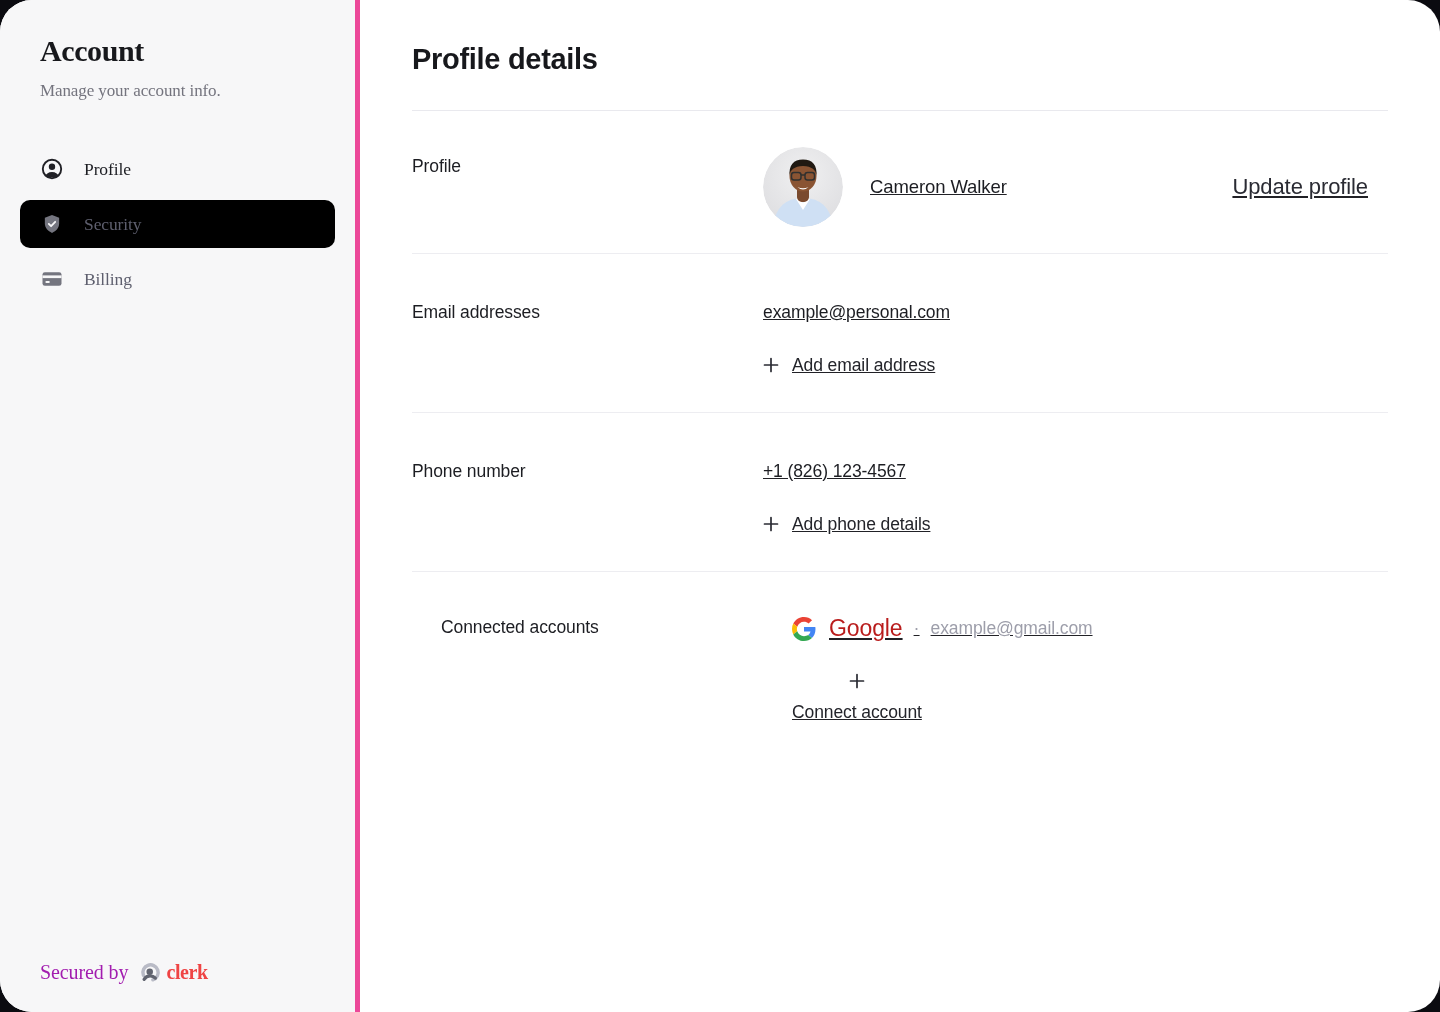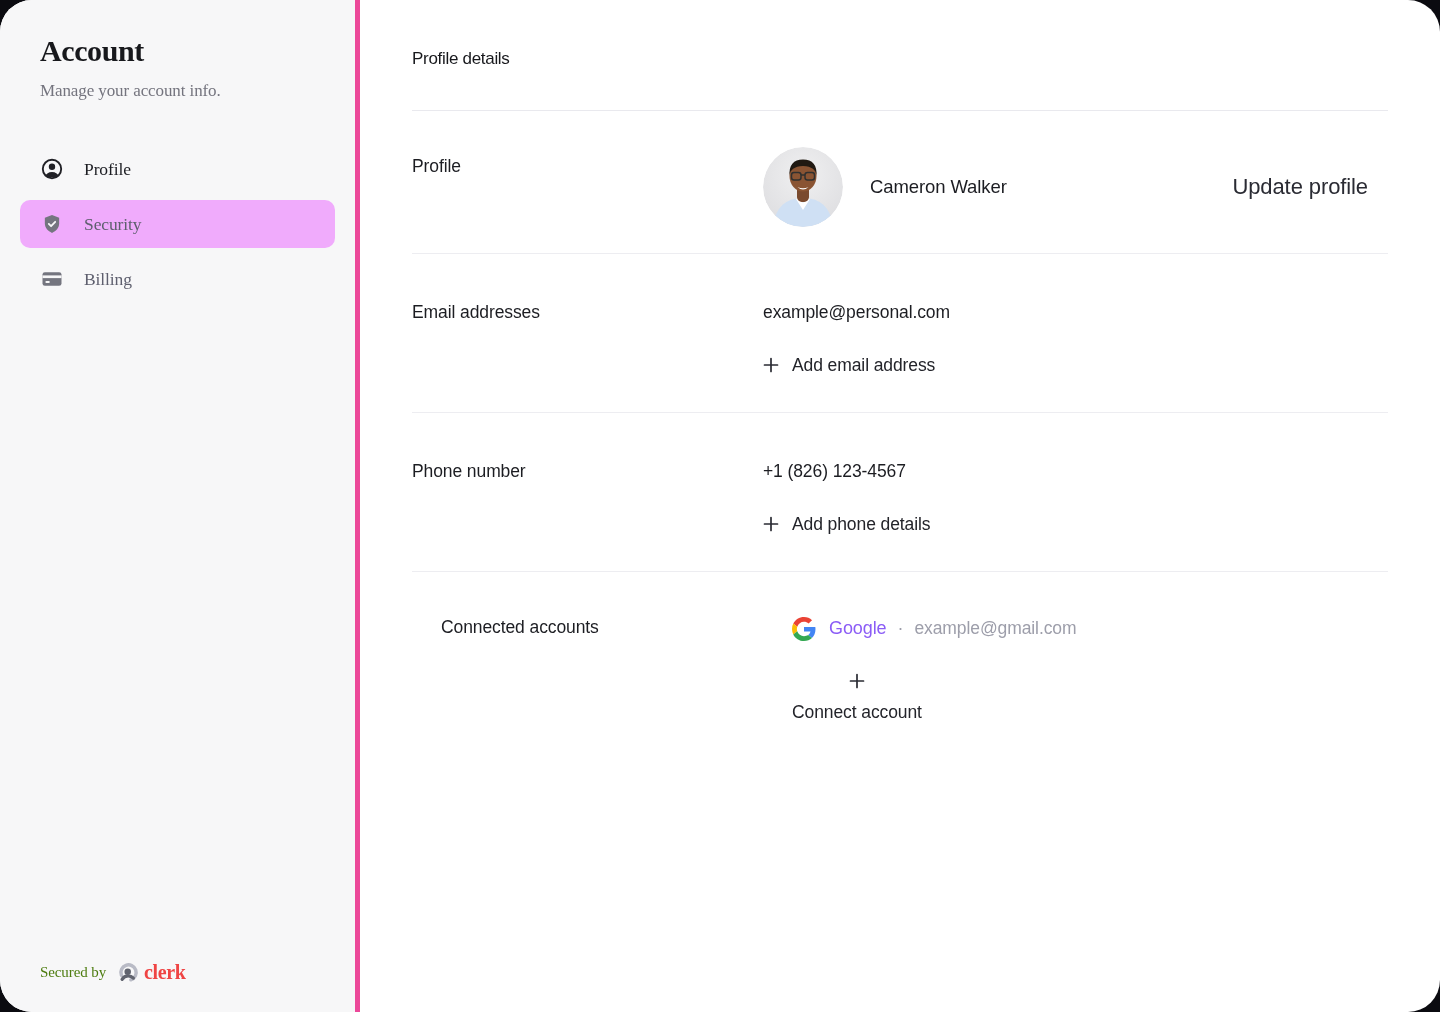--- a/index.html
+++ b/index.html
@@ -37,44 +37,44 @@
     font-size: 17px; color: #74747e; letter-spacing: -0.1px;
   }
   .nav { margin: 44px 20px 0; display: flex; flex-direction: column; gap: 7px; }
   .nav-item {
     display: flex; align-items: center; gap: 20px;
     height: 48px; padding: 0 20px;
     border-radius: 10px;
     font-size: 17.5px; color: #5e5f6e; letter-spacing: -0.1px;
     cursor: pointer;
   }
-  .nav-item.active { background: #f0abfc; }
+  .nav-item.active { background: #000000; }
   .nav-item.emphasis { color: #1c1d22; }
   .nav-icon { width: 24px; height: 24px; display: flex; align-items: center; justify-content: center; }
   .sidebar-footer {
     position: absolute; left: 40px; bottom: 28px;
     display: flex; align-items: center; gap: 12px;
   }
-  .secured-by { font-size: 15px; color: #4d7c0f; letter-spacing: -0.1px; }
+  .secured-by { font-size: 20px; color: #a21caf; letter-spacing: -0.1px; }
   .clerk-brand { display: flex; align-items: center; gap: 5px; cursor: pointer; }
   .clerk-wordmark { font-size: 20px; font-weight: 700; color: #ef4444; letter-spacing: -0.4px; }
   
   .main { flex: 1; padding: 44px 52px 0; position: relative; }
   .main-title {
-    font-size: 17px; font-weight: 400; color: #17181c;
+    font-size: 29px; font-weight: 700; color: #17181c;
     letter-spacing: -0.3px; line-height: 30px;
   }
   .title-divider { margin-top: 36px; border-top: 1px solid #e9e9ee; }
   .section { display: flex; align-items: flex-start; border-bottom: 1px solid #ededf1; }
   .section.last { border-bottom: none; }
   .section-label {
     width: 351px; flex-shrink: 0;
     font-size: 17.5px; color: #1c1d22; letter-spacing: -0.1px;
   }
-  .section-content { flex: 1; min-width: 0; }
+  .section-content { flex: 1; min-width: 0; text-decoration: underline; }
   
   .section.profile { padding: 36px 0 26px; }
   .section.profile .section-label { padding-top: 9px; }
   .profile-row { display: flex; align-items: center; }
   .avatar { width: 80px; height: 80px; border-radius: 50%; overflow: hidden; flex-shrink: 0; }
   .profile-name { margin-left: 27px; font-size: 18.5px; color: #1c1d22; letter-spacing: -0.1px; }
   .update-profile-btn {
     margin-left: auto; margin-right: 20px;
     background: none; border: none; cursor: pointer;
     font-family: inherit; font-size: 22px; color: #2a2b33; letter-spacing: -0.1px;
@@ -87,21 +87,21 @@
     margin-top: 30px; height: 24px;
     background: none; border: none; cursor: pointer; padding: 0;
     font-family: inherit; font-size: 17.5px; font-weight: 500; color: #23242a; letter-spacing: -0.1px;
   }
   .plus-icon { display: flex; width: 16px; height: 16px; }
   
   .section.connected { padding: 44px 0 60px; }
   .section.connected .section-label { padding-top: 1px; margin-left: 29px; }
   .provider-row { display: flex; align-items: center; height: 25px; }
   .google-icon { width: 24px; height: 24px; display: flex; flex-shrink: 0; }
-  .provider-name { margin-left: 13px; font-size: 18px; color: #8b5cf6; letter-spacing: -0.1px; }
+  .provider-name { margin-left: 13px; font-size: 23px; color: #b91c1c; letter-spacing: -0.1px; }
   .provider-sep { margin: 0 11px; color: #9d9eaa; font-size: 18px; }
   .provider-account { color: #9d9eaa; font-size: 17.5px; letter-spacing: -0.1px; }
   .section.connected .add-row { margin-top: 32px; flex-direction: column; }
 </style>
 </head>
 <body>
 
 <div class="app">
 
   <aside class="sidebar">

